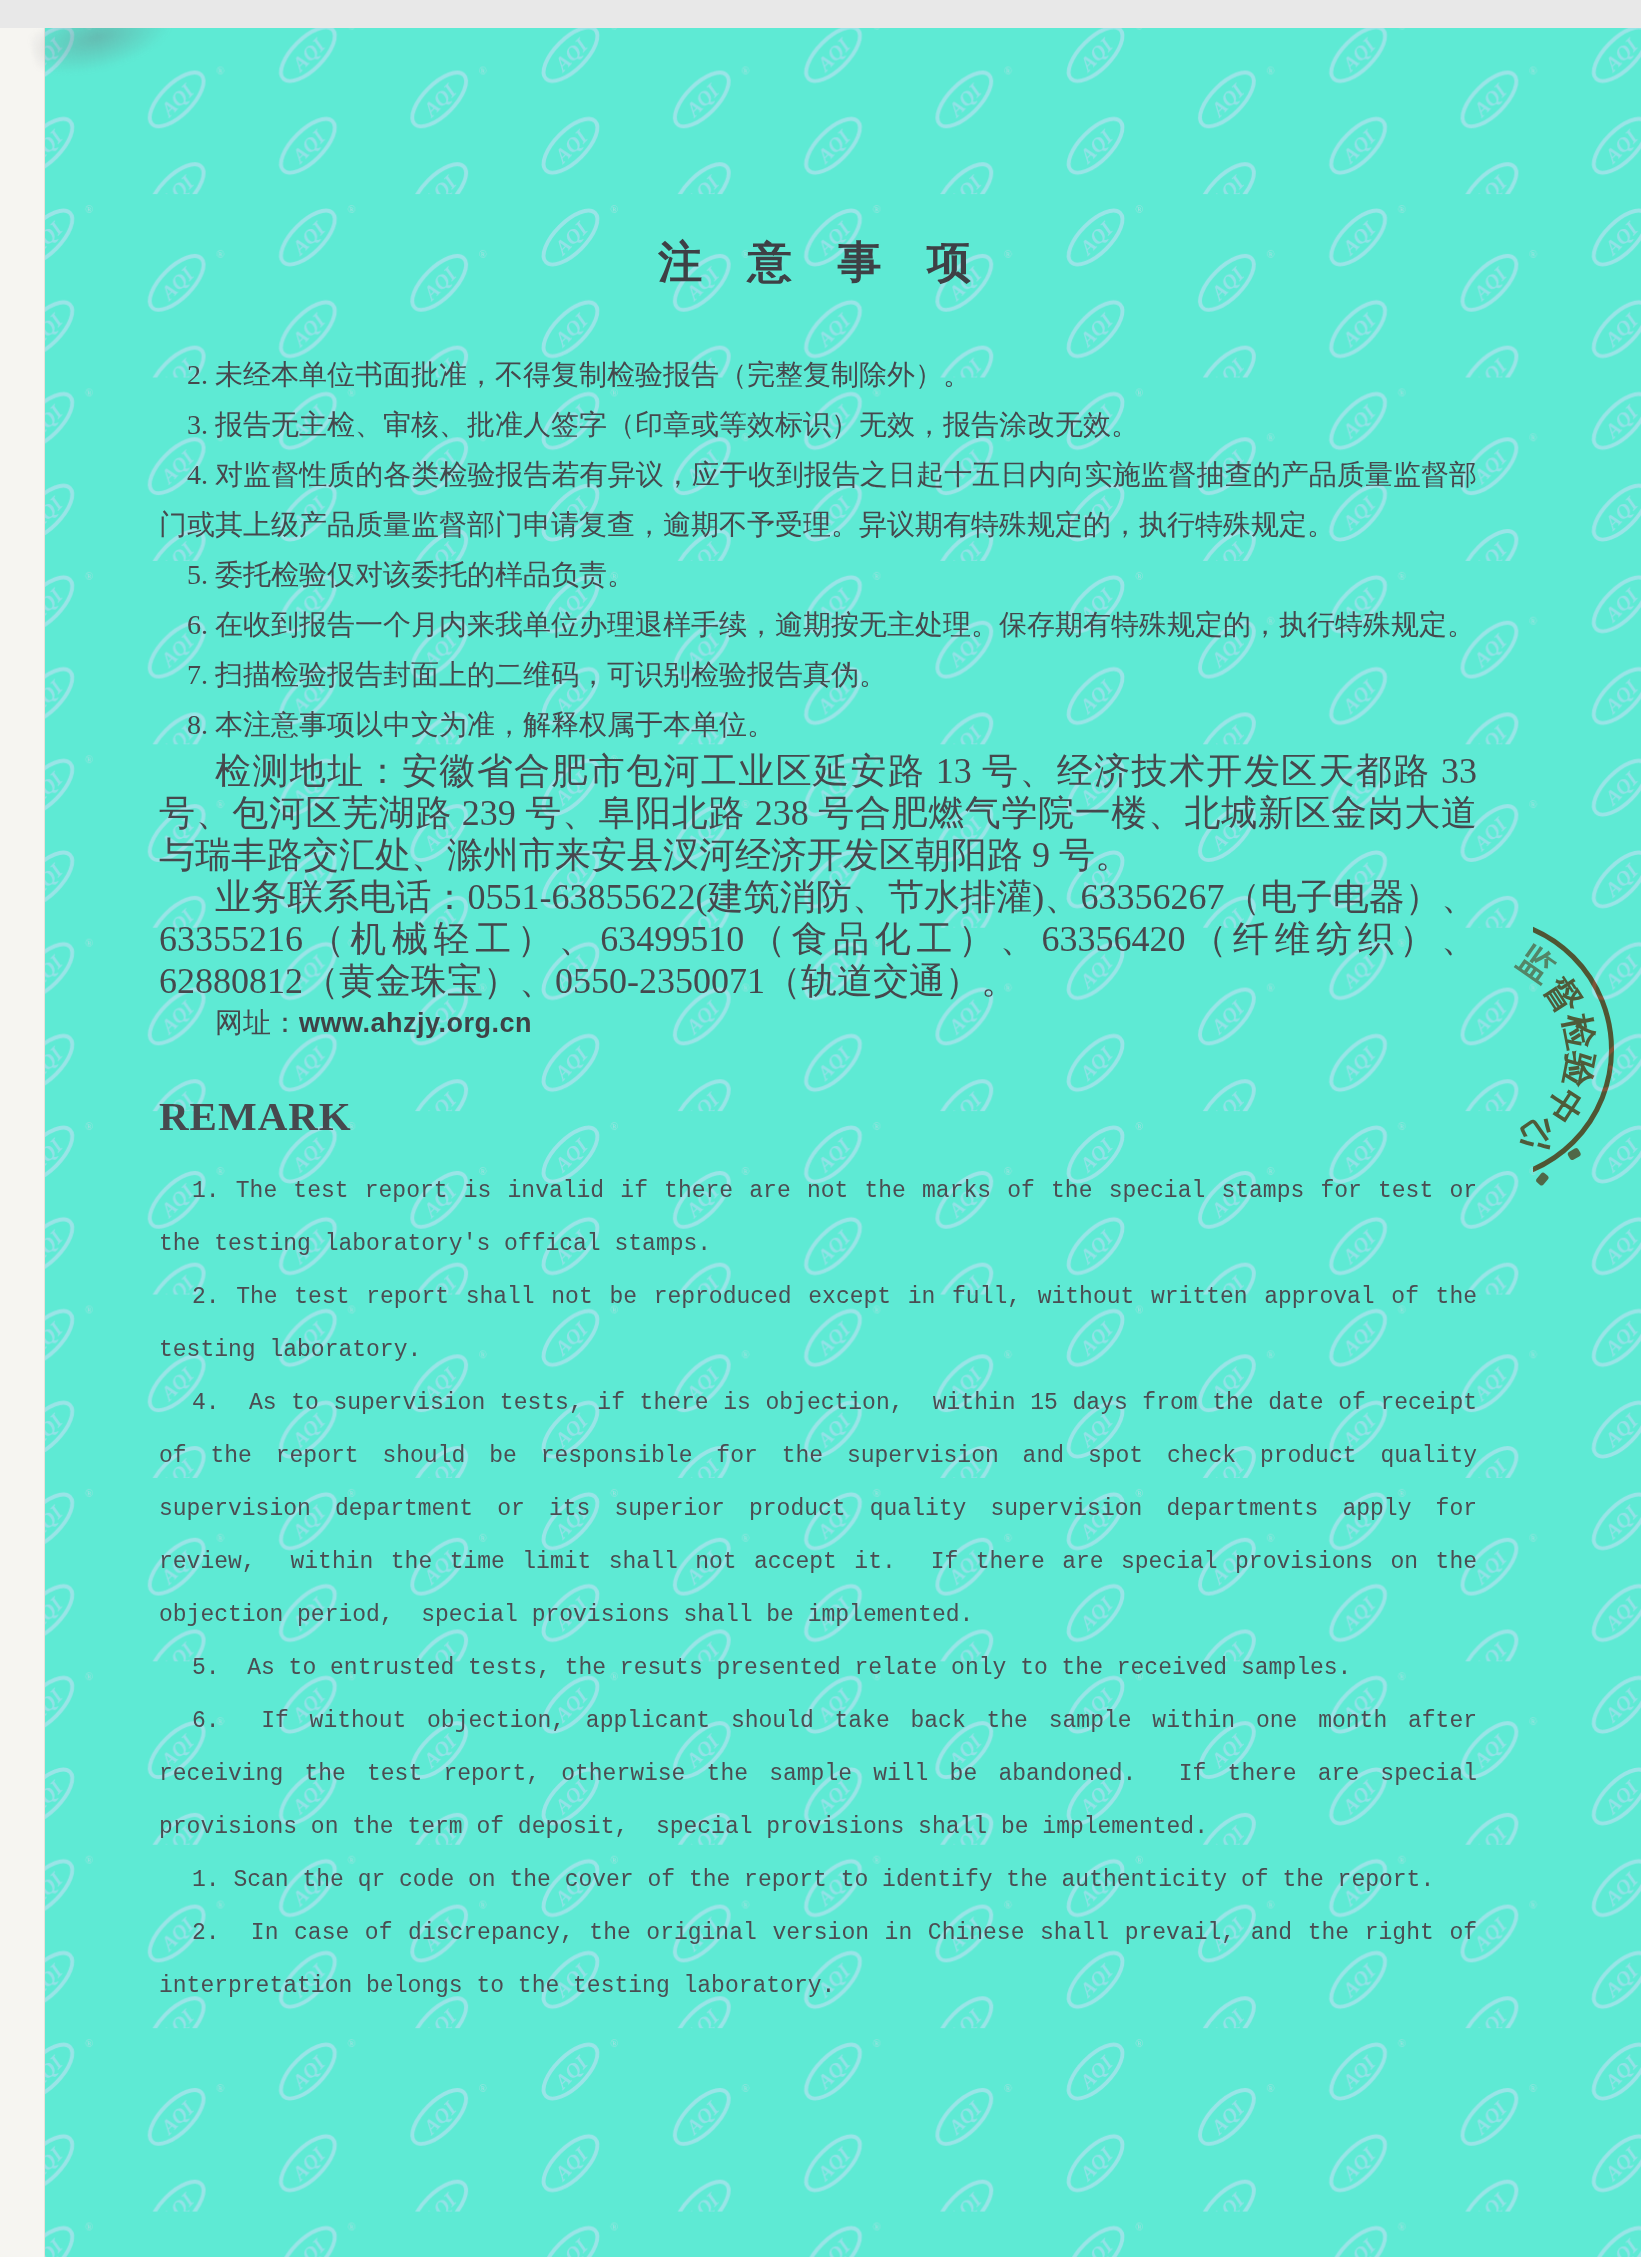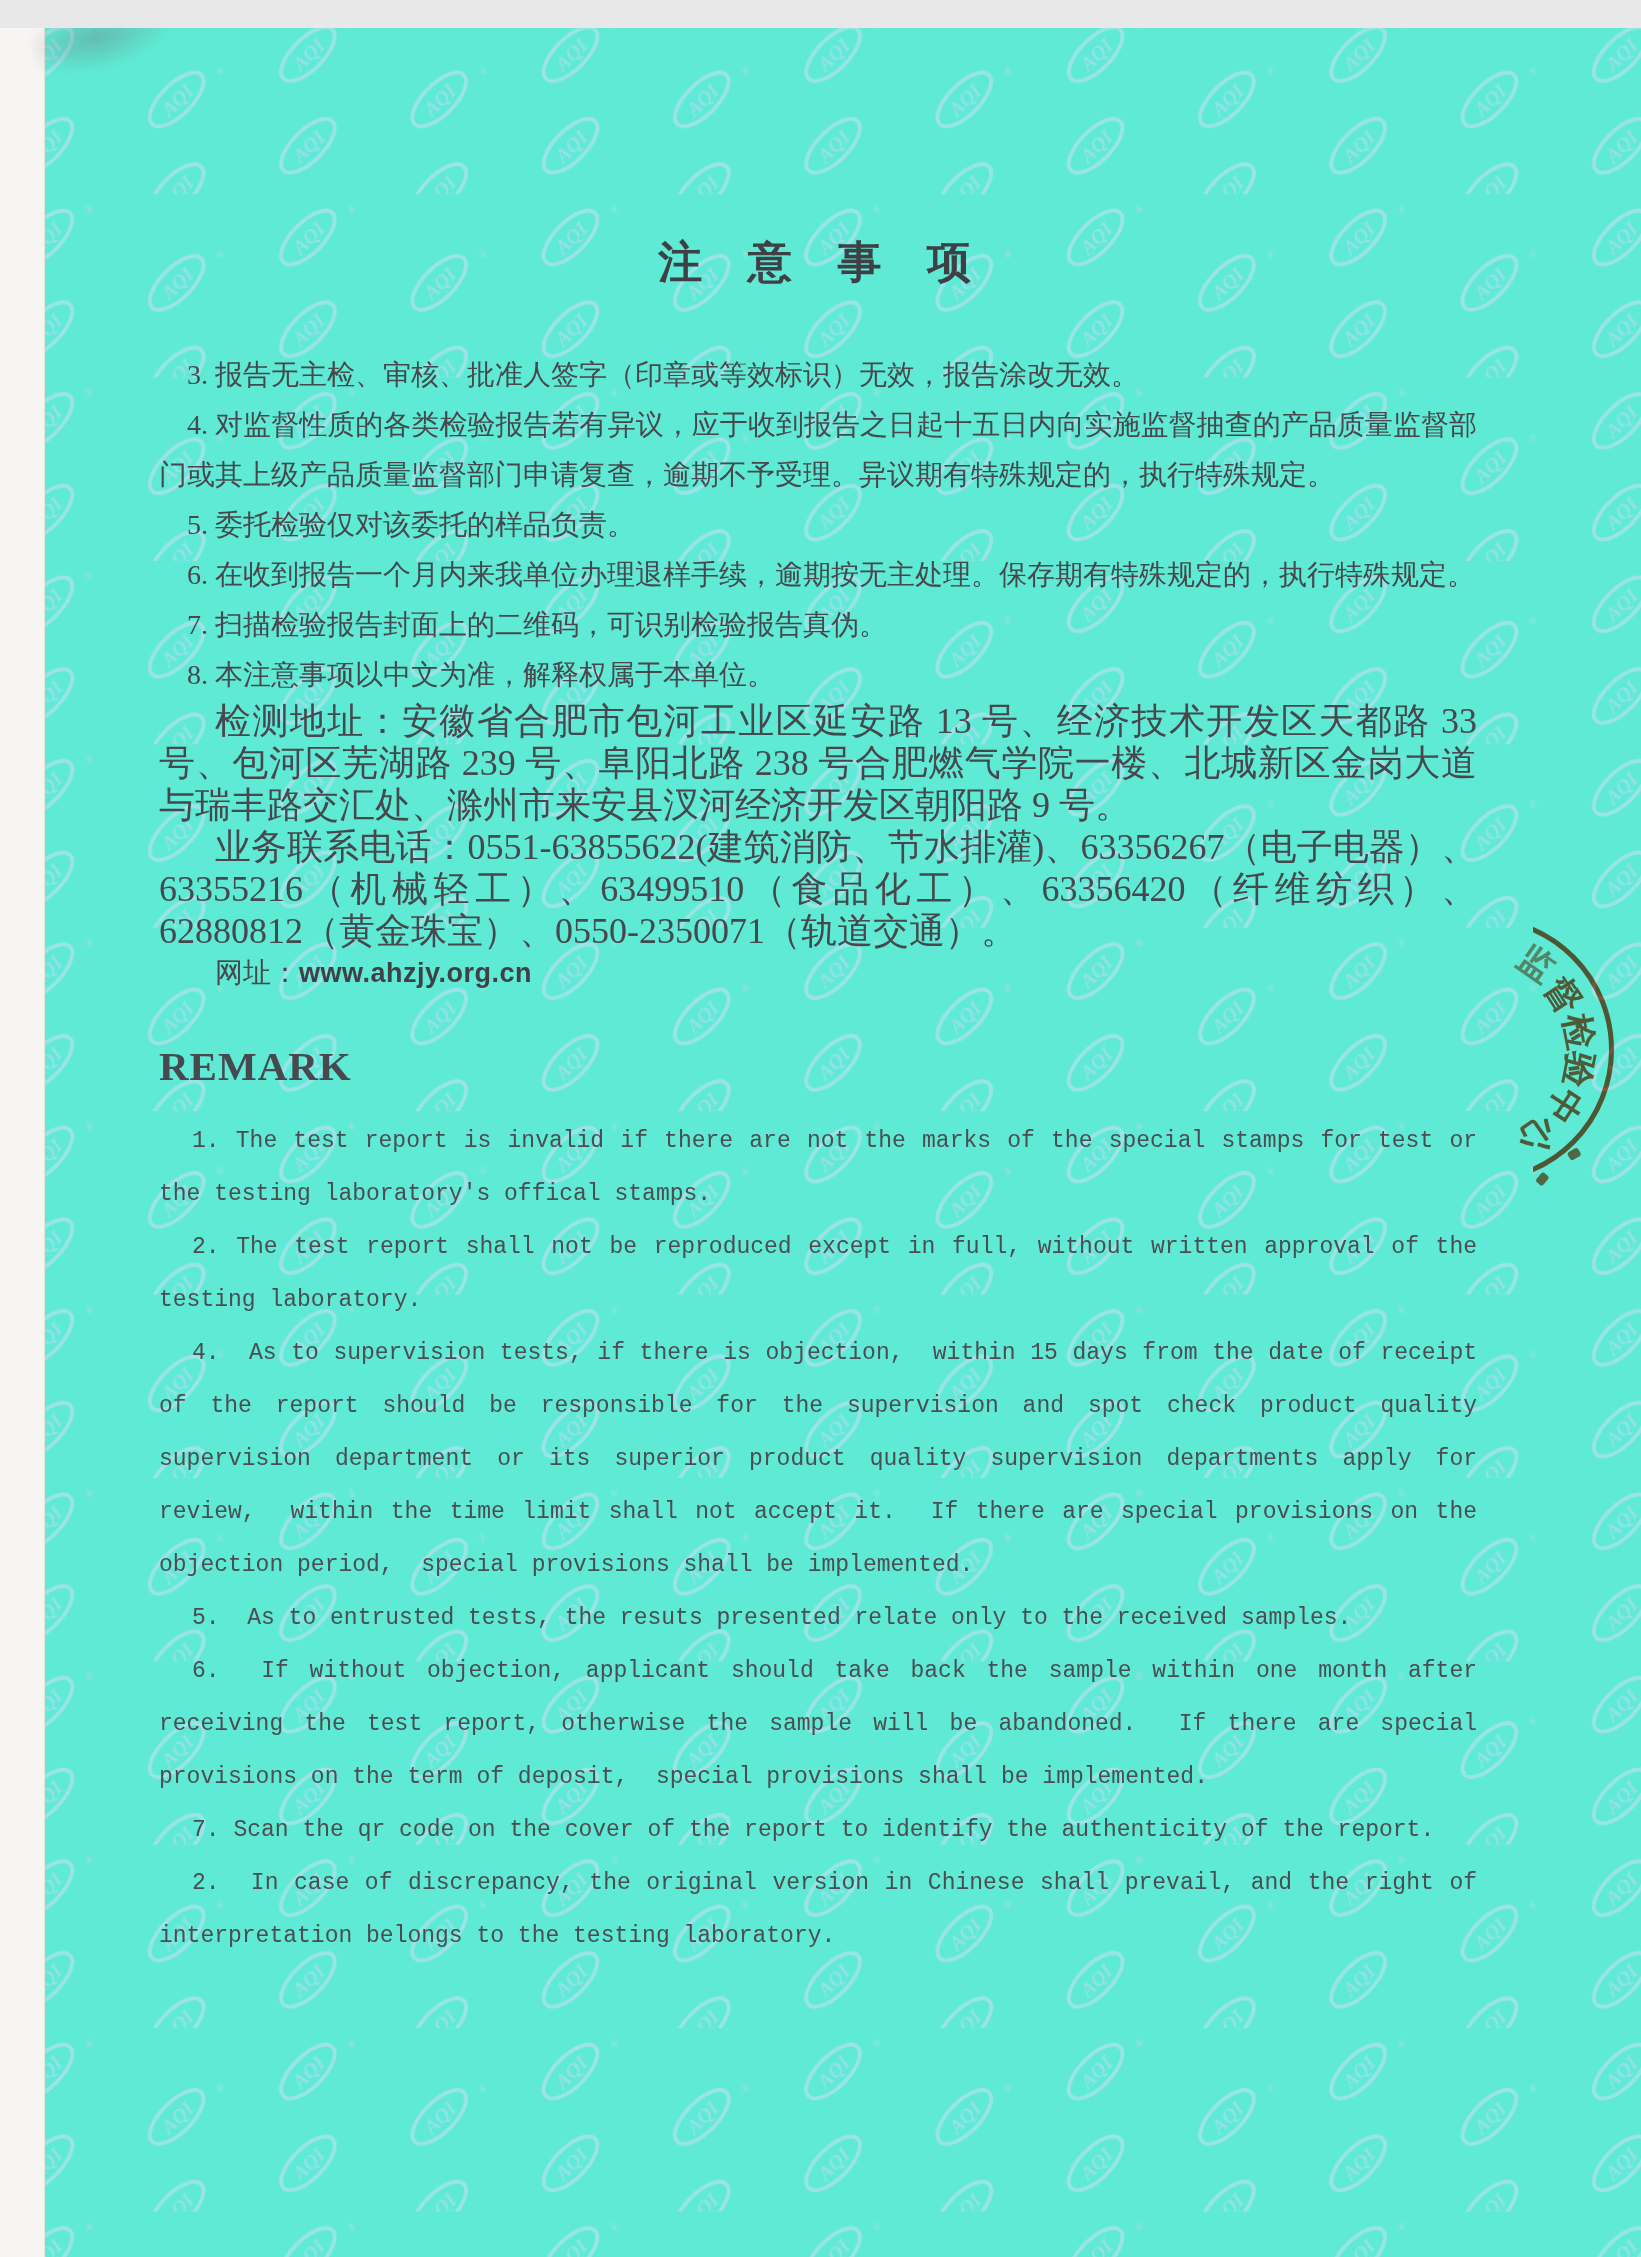--- a/index.html
+++ b/index.html
@@ -114,39 +114,40 @@
     </defs>
     <rect width="1700" height="2338" fill="url(#wm)"></rect>
   </svg>
 
   <div class="scan-edge"></div>
   <div class="scan-smudge"></div>
 
   <div class="content">
     <h1 class="doc-title">注 意 事 项</h1>
 
+    <p class="cn">2. 未经本单位书面批准，不得复制检验报告（完整复制除外）。</p>
     <p class="cn">3. 报告无主检、审核、批准人签字（印章或等效标识）无效，报告涂改无效。</p>
     <p class="cn">4. 对监督性质的各类检验报告若有异议，应于收到报告之日起十五日内向实施监督抽查的产品质量监督部门或其上级产品质量监督部门申请复查，逾期不予受理。异议期有特殊规定的，执行特殊规定。</p>
     <p class="cn">5. 委托检验仅对该委托的样品负责。</p>
     <p class="cn">6. 在收到报告一个月内来我单位办理退样手续，逾期按无主处理。保存期有特殊规定的，执行特殊规定。</p>
     <p class="cn">7. 扫描检验报告封面上的二维码，可识别检验报告真伪。</p>
     <p class="cn">8. 本注意事项以中文为准，解释权属于本单位。</p>
 
     <p class="cn-dense">检测地址：安徽省合肥市包河工业区延安路 13 号、经济技术开发区天都路 33 号、包河区芜湖路 239 号、阜阳北路 238 号合肥燃气学院一楼、北城新区金岗大道与瑞丰路交汇处、滁州市来安县汊河经济开发区朝阳路 9 号。</p>
     <p class="cn-dense">业务联系电话：0551-63855622(建筑消防、节水排灌)、63356267（电子电器）、63355216（机械轻工）、63499510（食品化工）、63356420（纤维纺织）、62880812（黄金珠宝）、0550-2350071（轨道交通）。</p>
     <p class="site-line"><span>网址：</span><span class="site-url">www.ahzjy.org.cn</span></p>
 
     <h2 class="remark-title">REMARK</h2>
 
     <p class="en">1. The test report is invalid if there are not the marks of the special stamps for test or the testing laboratory's offical stamps.</p>
     <p class="en">2. The test report shall not be reproduced except in full, without written approval of the testing laboratory.</p>
     <p class="en">4.  As to supervision tests, if there is objection,  within 15 days from the date of receipt of the report should be responsible for the supervision and spot check product quality supervision department or its superior product quality supervision departments apply for review,  within the time limit shall not accept it.  If there are special provisions on the objection period,  special provisions shall be implemented.</p>
     <p class="en">5.  As to entrusted tests, the resuts presented relate only to the received samples.</p>
     <p class="en">6.  If without objection, applicant should take back the sample within one month after receiving the test report, otherwise the sample will be abandoned.  If there are special provisions on the term of deposit,  special provisions shall be implemented.</p>
-    <p class="en">7. Scan the qr code on the cover of the report to identify the authenticity of the report.</p>
+    <p class="en">1. Scan the qr code on the cover of the report to identify the authenticity of the report.</p>
     <p class="en">2.  In case of discrepancy, the original version in Chinese shall prevail, and the right of interpretation belongs to the testing laboratory.</p>
   </div>
 
   <div class="stamp">
     <div class="stamp-clip">
       <div class="stamp-circle"></div>
     </div>
     <span class="stamp-char" style="left:1518px;top:917px;transform:rotate(35deg);opacity:.7;">监</span>
     <span class="stamp-char" style="left:1545px;top:949px;transform:rotate(57deg);">督</span>
     <span class="stamp-char" style="left:1560px;top:985px;transform:rotate(79deg);">检</span>

